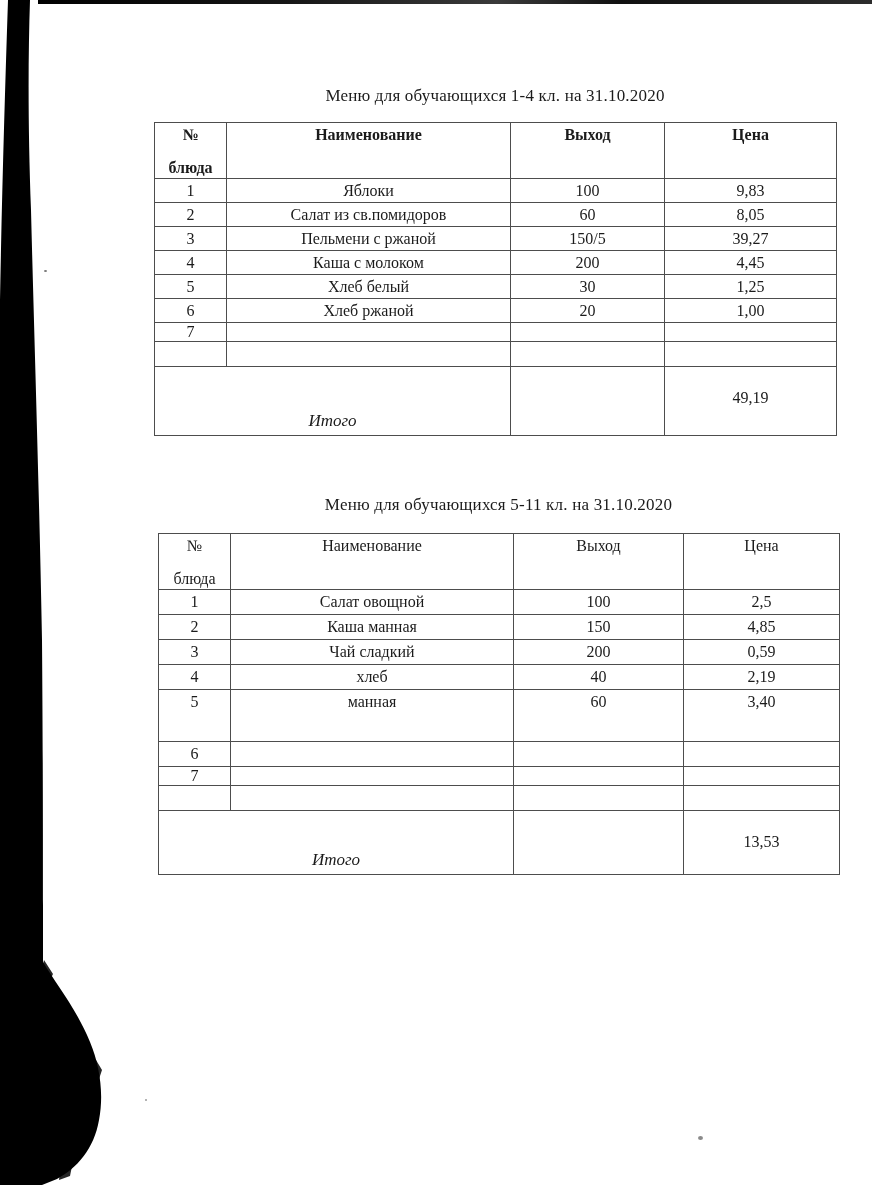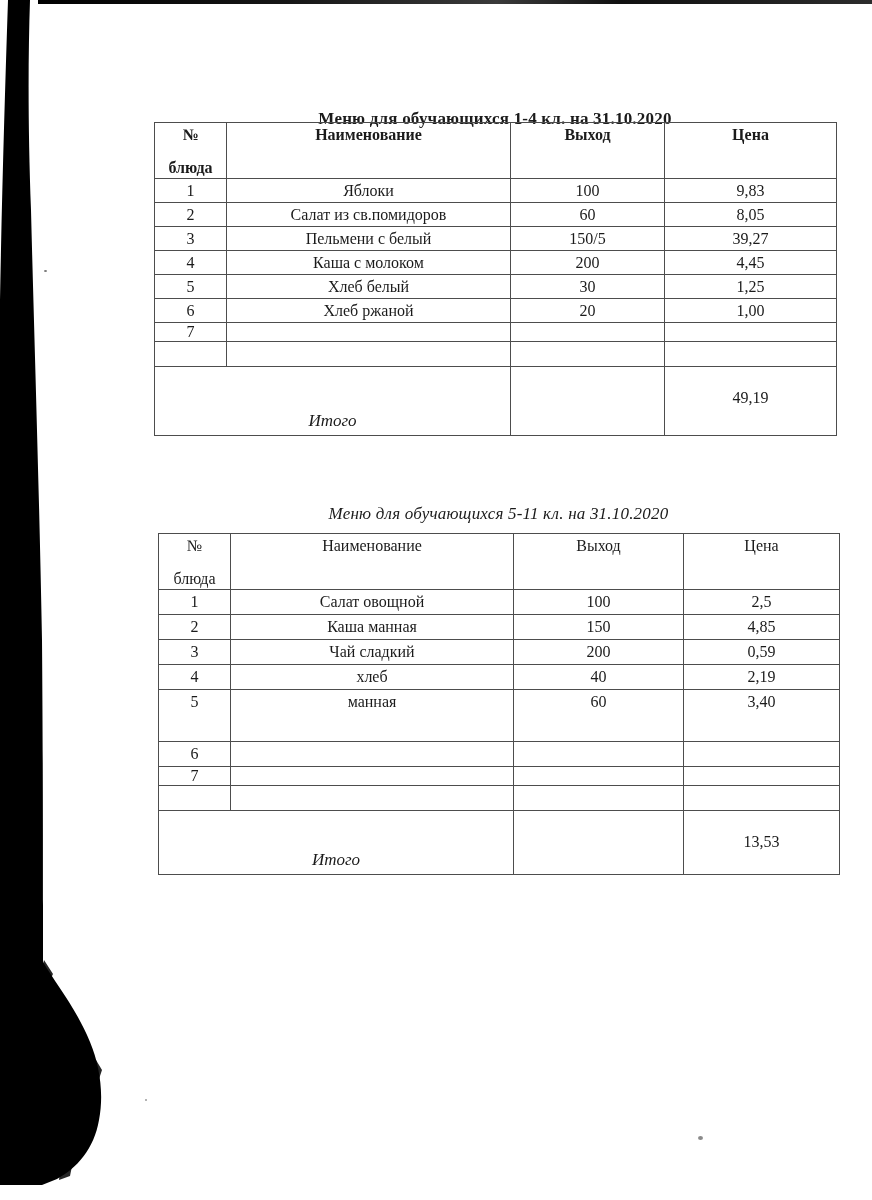--- a/index.html
+++ b/index.html
@@ -21,21 +21,21 @@
   .speck.s1{left:698px;top:1136px;width:5px;height:4px;}
   .speck.s2{left:145px;top:1099px;width:2px;height:2px;background:#9a9a9a;}
   .speck.s3{left:44px;top:270px;width:3px;height:2px;background:#777;}
 
   
   .menu-section{position:absolute;}
   .menu-title{
     position:absolute;left:0;right:0;text-align:center;
     font-size:17px;letter-spacing:.2px;white-space:nowrap;
   }
-  .menu-title.bold{font-weight:bold;margin-top:23px;}
+  .menu-title.bold{font-weight:normal;}
   table.menu{
     border-collapse:collapse;table-layout:fixed;
     position:absolute;left:0;
     font-size:16px;
   }
   table.menu td{
     border:1px solid #4d4d4d;
     text-align:center;vertical-align:middle;
     padding:0;overflow:hidden;
   }
@@ -103,21 +103,21 @@
       <td>9,83</td>
     </tr>
     <tr class="r24">
       <td>2</td>
       <td>Салат из св.помидоров</td>
       <td>60</td>
       <td>8,05</td>
     </tr>
     <tr class="r24">
       <td>3</td>
-      <td>Пельмени с белый</td>
+      <td>Пельмени с ржаной</td>
       <td>150/5</td>
       <td>39,27</td>
     </tr>
     <tr class="r24">
       <td>4</td>
       <td>Каша с молоком</td>
       <td>200</td>
       <td>4,45</td>
     </tr>
     <tr class="r24">
@@ -147,21 +147,21 @@
     <tr class="rtotal h48">
       <td colspan="2"><span class="total-label">Итого</span></td>
       <td></td>
       <td class="price-cell">49,19</td>
     </tr>
   </tbody>
     </table>
 </div>
 
 <div class="menu-section" style="left:158px;top:491px;width:681px;height:352px;">
-  <div class="menu-title" style="top:13px;font-style:italic;">Меню для обучающихся 5-11 кл. на 31.10.2020</div>
+  <div class="menu-title" style="top:4px;">Меню для обучающихся 5-11 кл. на 31.10.2020</div>
   <table class="menu t2" style="top:42px;width:681px;">
     <colgroup>
         <col style="width:72px">
         <col style="width:283px">
         <col style="width:170px">
         <col style="width:156px">
       </colgroup>
     <tbody>
         <tr class="hdr h45">
       <td><span>№</span><span class="hdr-num-l2">блюда</span></td>

